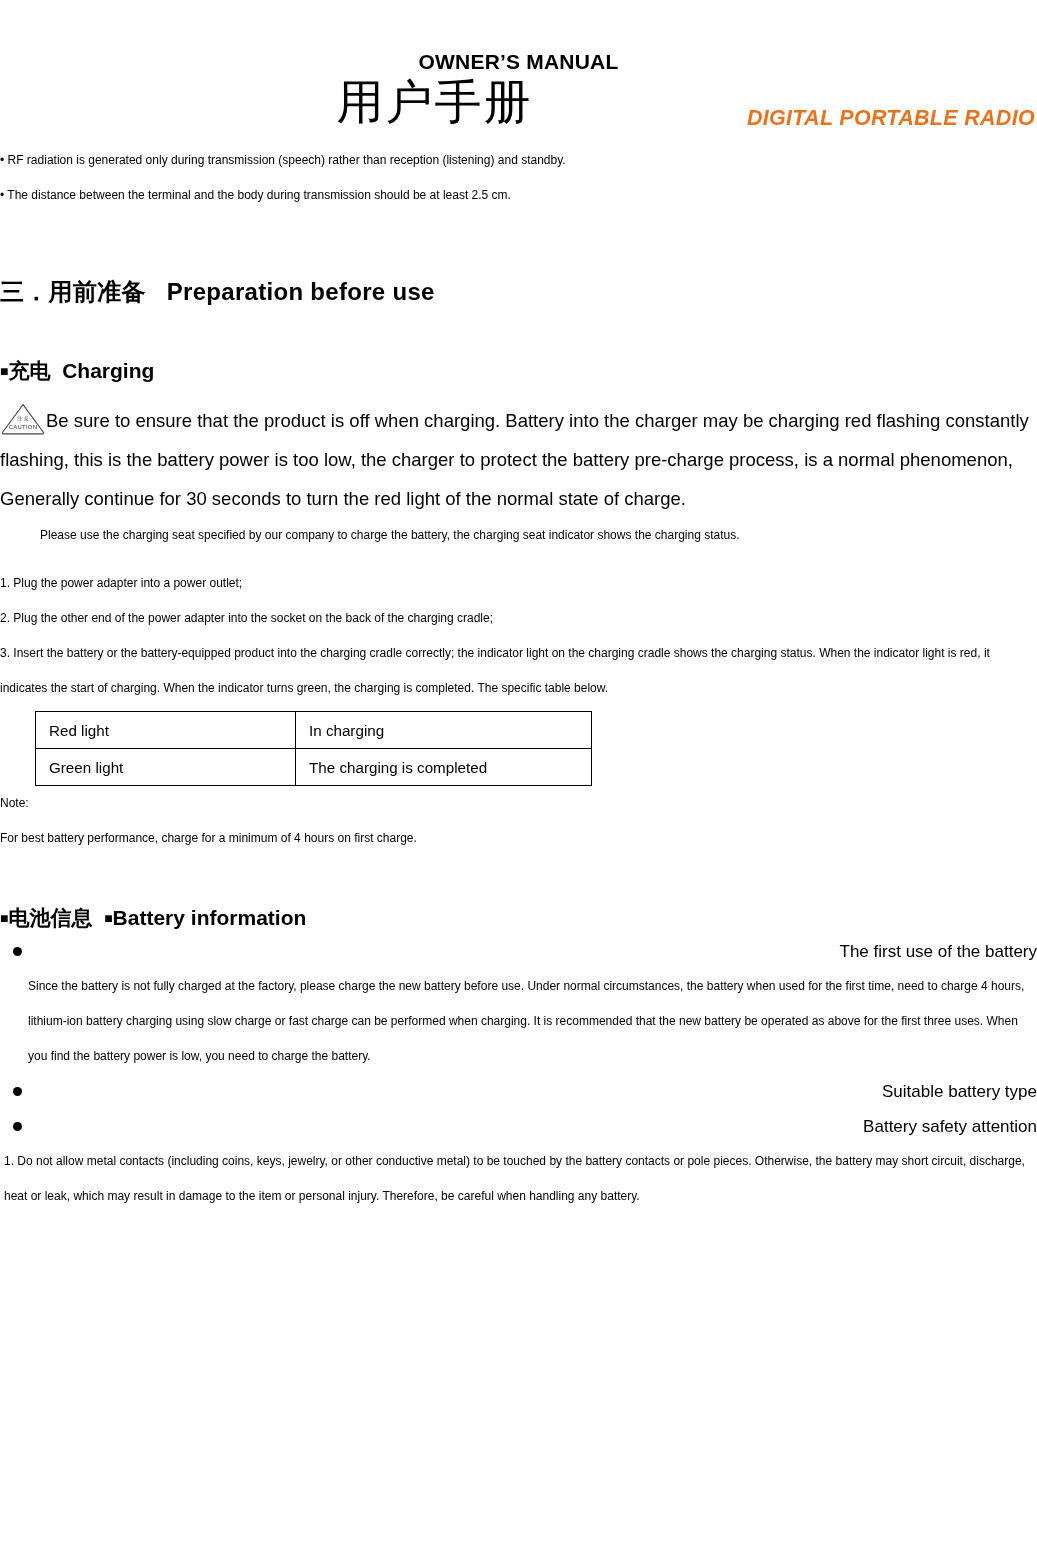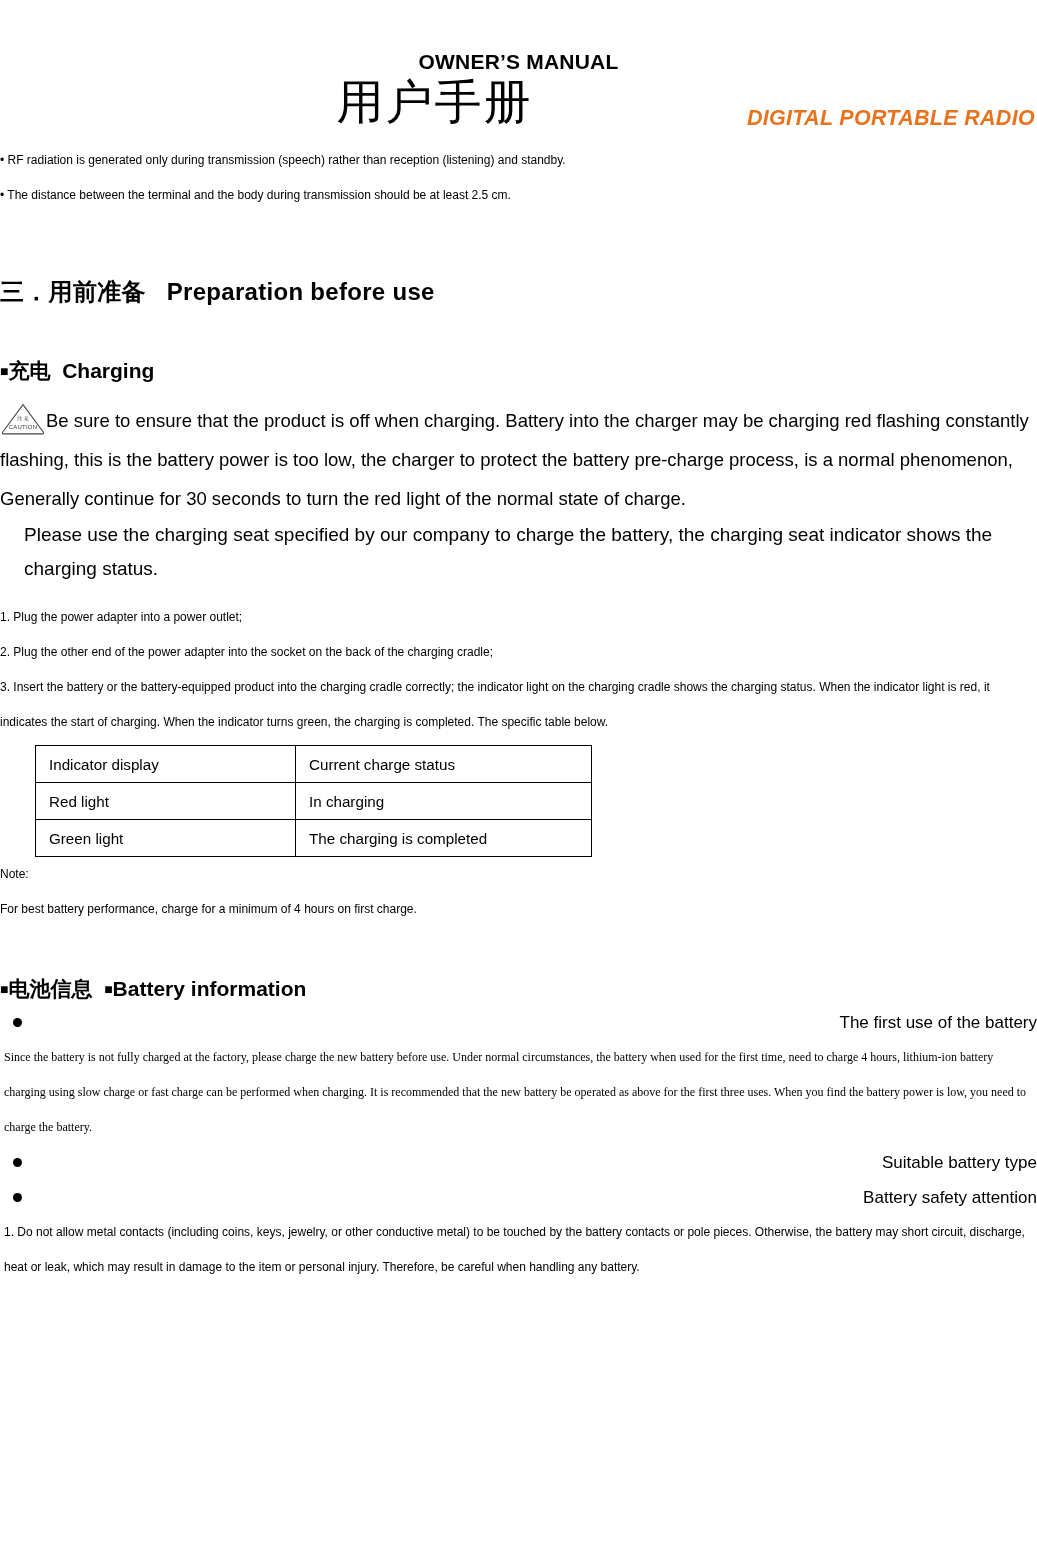--- a/index.html
+++ b/index.html
@@ -104,23 +104,23 @@
   }
   .caution-icon {
     display: inline-block;
     width: 46px;
     height: 34px;
     vertical-align: -9px;
     margin-right: 0px;
   }
 
   .note-para {
-    font-size: 19px;
+    font-size: 12px;
     line-height: 34px;
-    padding-left: 24px;
+    padding-left: 40px;
   }
 
   
   .charge-table {
     border-collapse: collapse;
     margin-left: 35px;
     margin-top: 5px;
     table-layout: fixed;
     width: 556px;
   }
@@ -144,21 +144,21 @@
   }
   .dot-item .dot {
     position: absolute;
     left: 13px;
     top: 13px;
     width: 9px;
     height: 9px;
     background: #000;
     border-radius: 50%;
   }
-  .indent-1 { padding-left: 4px; font-family: Liberation Serif, serif; }
+  .indent-1 { padding-left: 28px; }
   .indent-2 { padding-left: 4px; }
 
   .page-number {
     position: absolute;
     left: 0;
     bottom: 4px;
     width: 1037px;
     text-align: center;
     font-size: 15px;
   }
@@ -210,24 +210,20 @@
   <div class="body-text">1. Plug the power adapter into a power outlet;</div>
   <div class="body-text">2. Plug the other end of the power adapter into the socket on the back of the charging cradle;</div>
   <div class="body-text">3. Insert the battery or the battery-equipped product into the charging cradle correctly; the indicator light on the charging cradle shows the charging status. When the indicator light is red, it indicates the start of charging. When the indicator turns green, the charging is completed. The specific table below.</div>
 
   <table class="charge-table">
     <colgroup>
         <col class="c1">
         <col class="c2">
       </colgroup>
     <tbody>
-      <tr>
-        <td>Indicator display</td>
-        <td>Current charge status</td>
-      </tr>
       <tr>
         <td>Red light</td>
         <td>In charging</td>
       </tr>
       <tr>
         <td>Green light</td>
         <td>The charging is completed</td>
       </tr>
     </tbody>
   </table>

